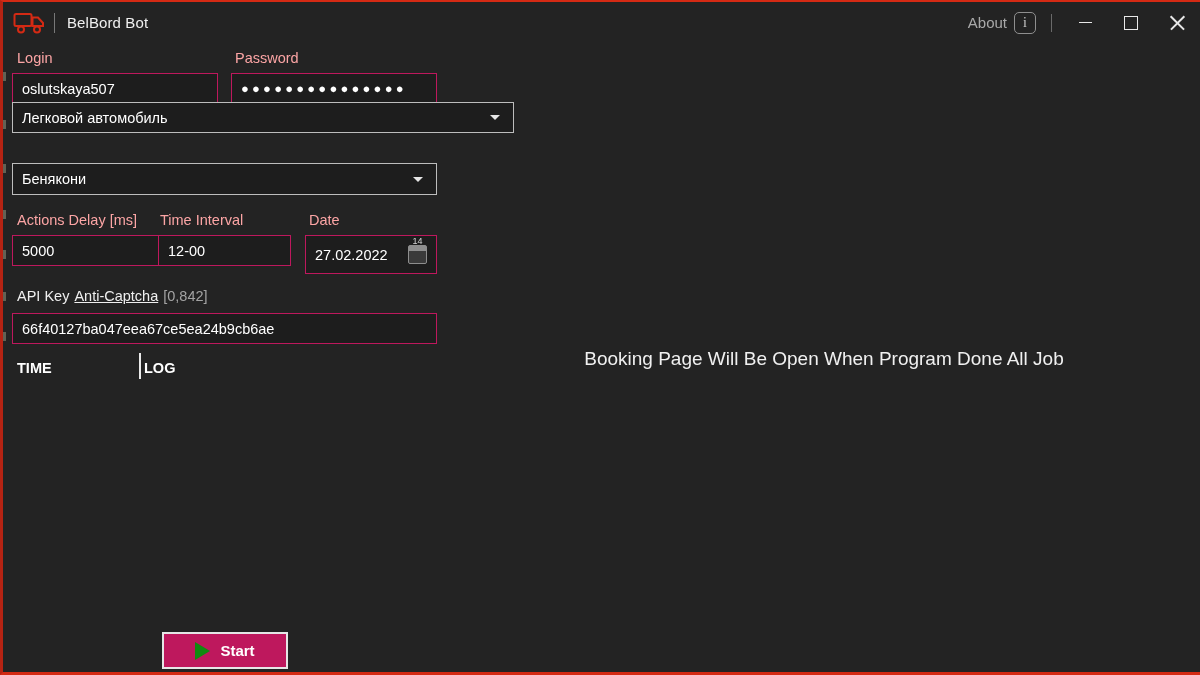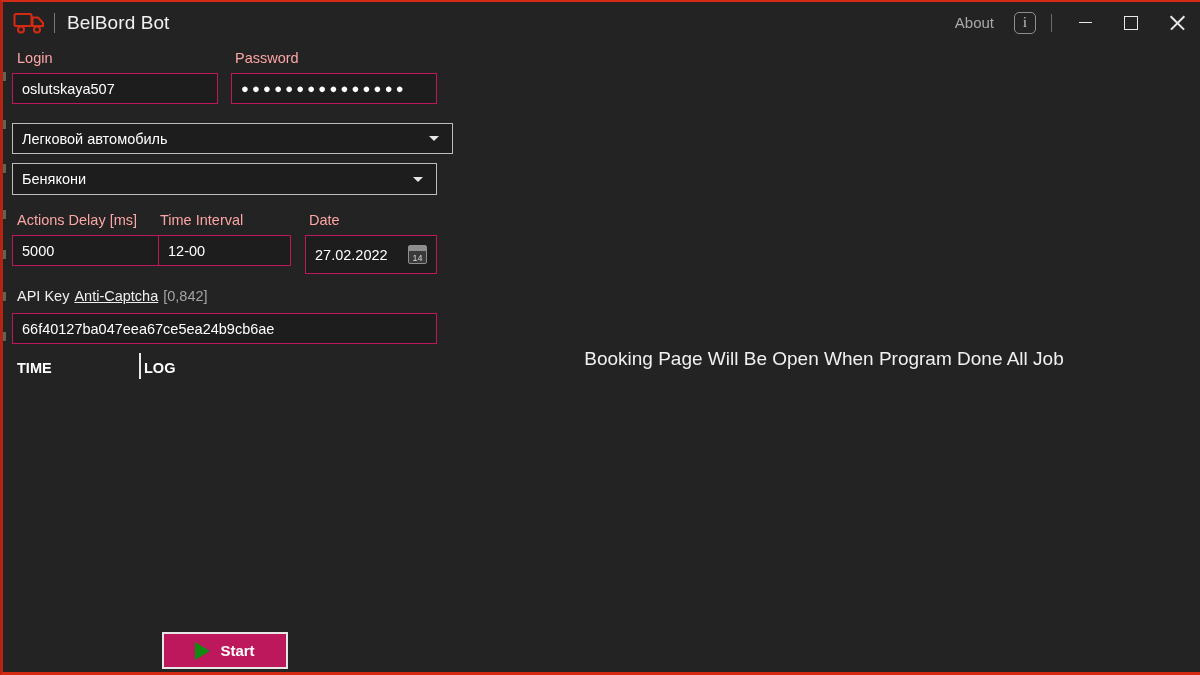--- a/index.html
+++ b/index.html
@@ -54,36 +54,36 @@
   }
 
   .title-sep {
     width: 1px;
     height: 20px;
     background: #787878;
     margin: 0 12px 0 6px;
   }
 
   #window-title {
-    font-size: 19px;
+    font-size: 15px;
     color: #f0f0f0;
     letter-spacing: .1px;
   }
 
   #titlebar-right {
     margin-left: auto;
     display: flex;
     align-items: center;
     height: 41px;
   }
 
   #about-button {
     display: flex;
     align-items: center;
-    gap: 20px;
+    gap: 7px;
     padding: 4px 7px;
     height: 41px;
     cursor: default;
   }
   #about-label {
     font-size: 15px;
     color: #a9a9a9;
   }
   #about-info-icon {
     width: 22px; height: 22px;
@@ -189,21 +189,21 @@
     content: "";
     position: absolute;
     left: 0; right: 0; top: 0;
     height: 5px;
     background: #8e8e8e;
   }
   #cal-day {
     font-size: 9px;
     line-height: 10px;
     color: #d6d6d6;
-    margin-bottom: 0;
+    margin-bottom: 17px;
     z-index: 1;
   }
 
   
   #apikey-row {
     position: absolute;
     left: 14px;
     top: 245px;
     display: flex;
     align-items: baseline;
@@ -345,21 +345,21 @@
 
     <div class="field-label" style="left:14px; top:7px">Login</div>
     <div class="field-label" style="left:232px; top:7px">Password</div>
 
     <div class="txtbox" style="left:9px; top:30px; width:206px; height:31px">oslutskaya507</div>
 
     <div class="txtbox" style="left:228px; top:30px; width:206px; height:31px">
       <span id="password-dots">●●●●●●●●●●●●●●●</span>
     </div>
 
-    <div class="combobox" style="left:9px; top:80px; width:441px; height:31px">
+    <div class="combobox" style="left:9px; top:59px; width:502px; height:31px">
       <span class="combo-text">Легковой автомобиль</span>
       <span class="combo-arrow"></span>
     </div>
 
     <div class="combobox" style="left:9px; top:120px; width:425px; height:32px">
       <span class="combo-text">Бенякони</span>
       <span class="combo-arrow"></span>
     </div>
 
     <div class="field-label" style="left:14px; top:169px">Actions Delay [ms]</div>

